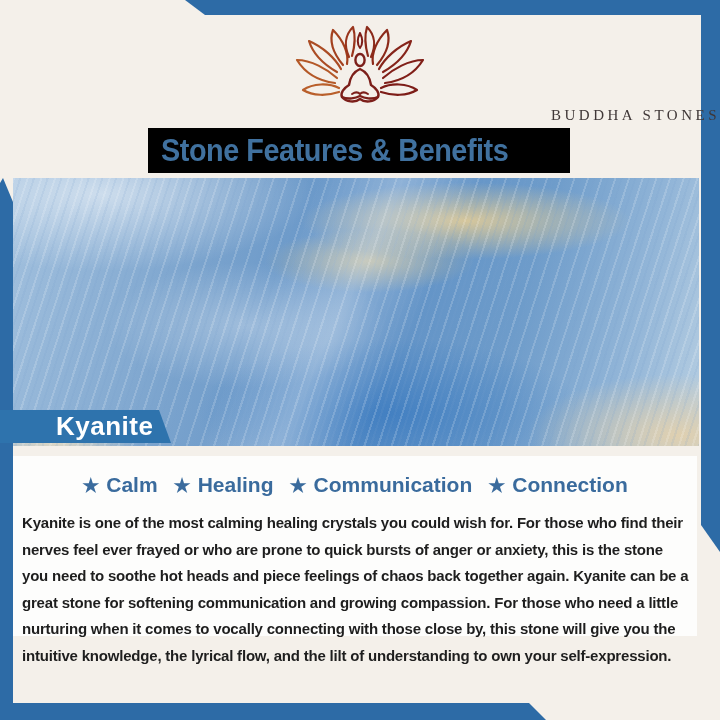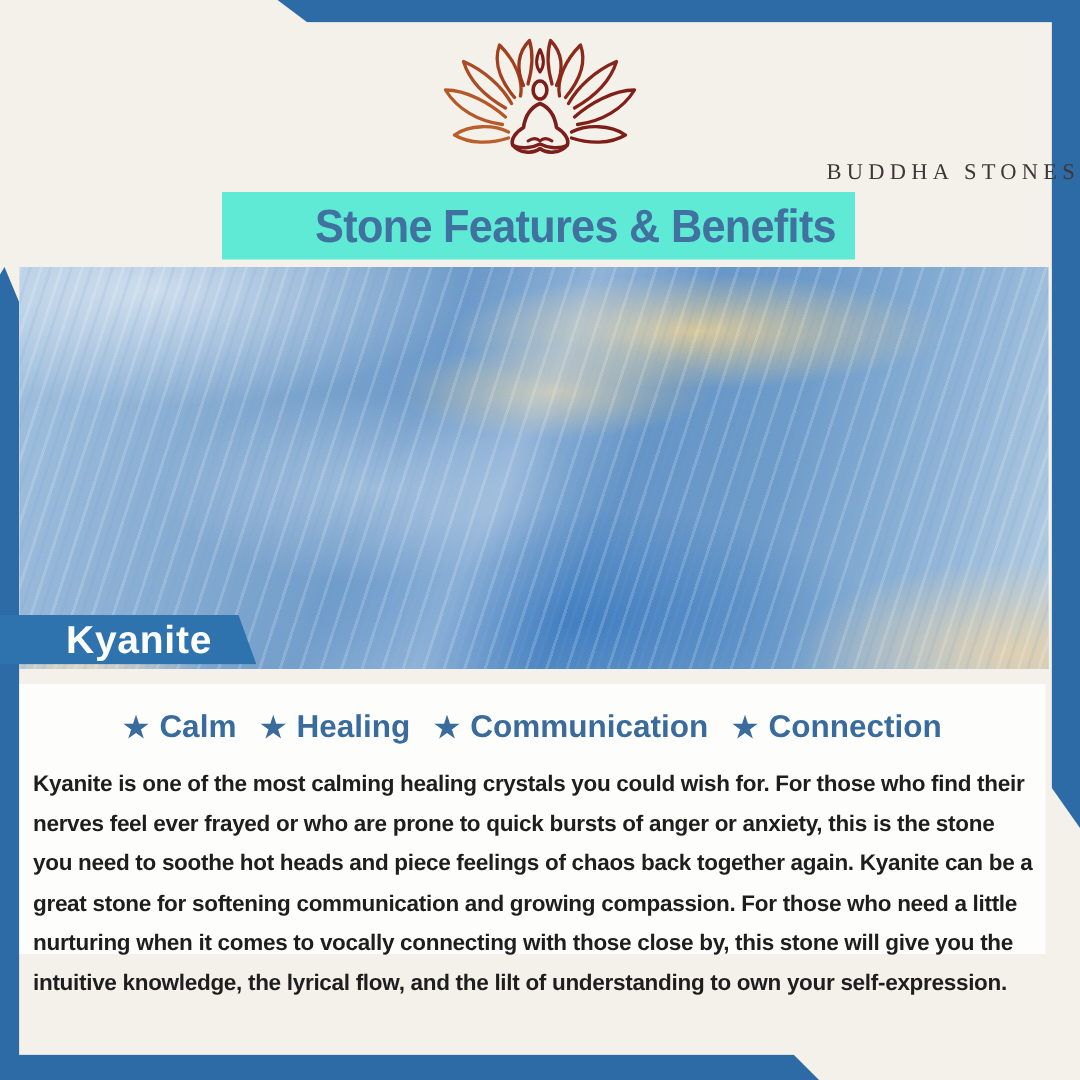--- a/index.html
+++ b/index.html
@@ -18,21 +18,21 @@
     clip-path:polygon(0 0,529px 0,100% 100%,0 100%);}
 
   
   .logo-wrap{position:absolute;left:0;top:24px;width:720px;text-align:right;}
   .logo-wrap svg{display:block;margin:0 auto;}
   .brand-name{margin-top:3px;font-family:"Liberation Serif",serif;
     font-size:15px;letter-spacing:3.5px;color:#3f3737;font-weight:500;}
 
   
   .heading-band{position:absolute;left:148px;top:128px;width:422px;height:45px;
-    background:#5eead4;text-align:right;}
+    background:#000000;text-align:left;}
   .heading-band .title{display:inline-block;transform:scaleX(.93);
     font-size:31px;font-weight:700;letter-spacing:-.5px;color:#40719f;
     line-height:45px;white-space:nowrap;}
 
   
   .photo{position:absolute;left:13px;top:178px;width:686px;height:268px;
     background:
       radial-gradient(ellipse 120px 45px at 6% 98%, rgba(233,221,195,.95), rgba(233,221,195,0) 70%),
       radial-gradient(ellipse 210px 85px at 97% 96%, rgba(226,208,173,.95), rgba(226,208,173,0) 72%),
       radial-gradient(ellipse 235px 55px at 66% 16%, rgba(224,203,152,.92), rgba(224,203,152,0) 70%),
@@ -45,21 +45,21 @@
     background:repeating-linear-gradient(108deg,
       rgba(255,255,255,.22) 0 2px, rgba(255,255,255,0) 2px 6px,
       rgba(118,158,204,.18) 6px 8px, rgba(255,255,255,0) 8px 13px);}
   .photo::after{content:"";position:absolute;inset:0;
     background:linear-gradient(115deg, rgba(255,255,255,0) 38%,
       rgba(255,255,255,.3) 48%, rgba(255,255,255,0) 58%);}
 
   
   .stone-banner{position:absolute;left:0;top:410px;width:171px;height:33px;
     background:#2e73ad;clip-path:polygon(0 0,159px 0,171px 100%,0 100%);}
-  .stone-banner .stone-name{display:block;padding-left:44px;line-height:32px;
+  .stone-banner .stone-name{display:block;padding-left:56px;line-height:32px;
     color:#ffffff;font-size:26px;font-weight:700;letter-spacing:.5px;}
 
   
   .panel{position:absolute;left:13px;top:456px;width:684px;height:180px;
     background:#fdfdfc;}
   .features-line{margin-top:17px;text-align:center;color:#3a6b9d;
     font-size:21px;font-weight:700;white-space:nowrap;}
   .feature{margin:0 8px;display:inline-block;}
   .star{font-size:19px;margin-right:7px;display:inline-block;}
   .description{margin:13px 8px 0 9px;color:#1e1e1e;font-size:15px;

